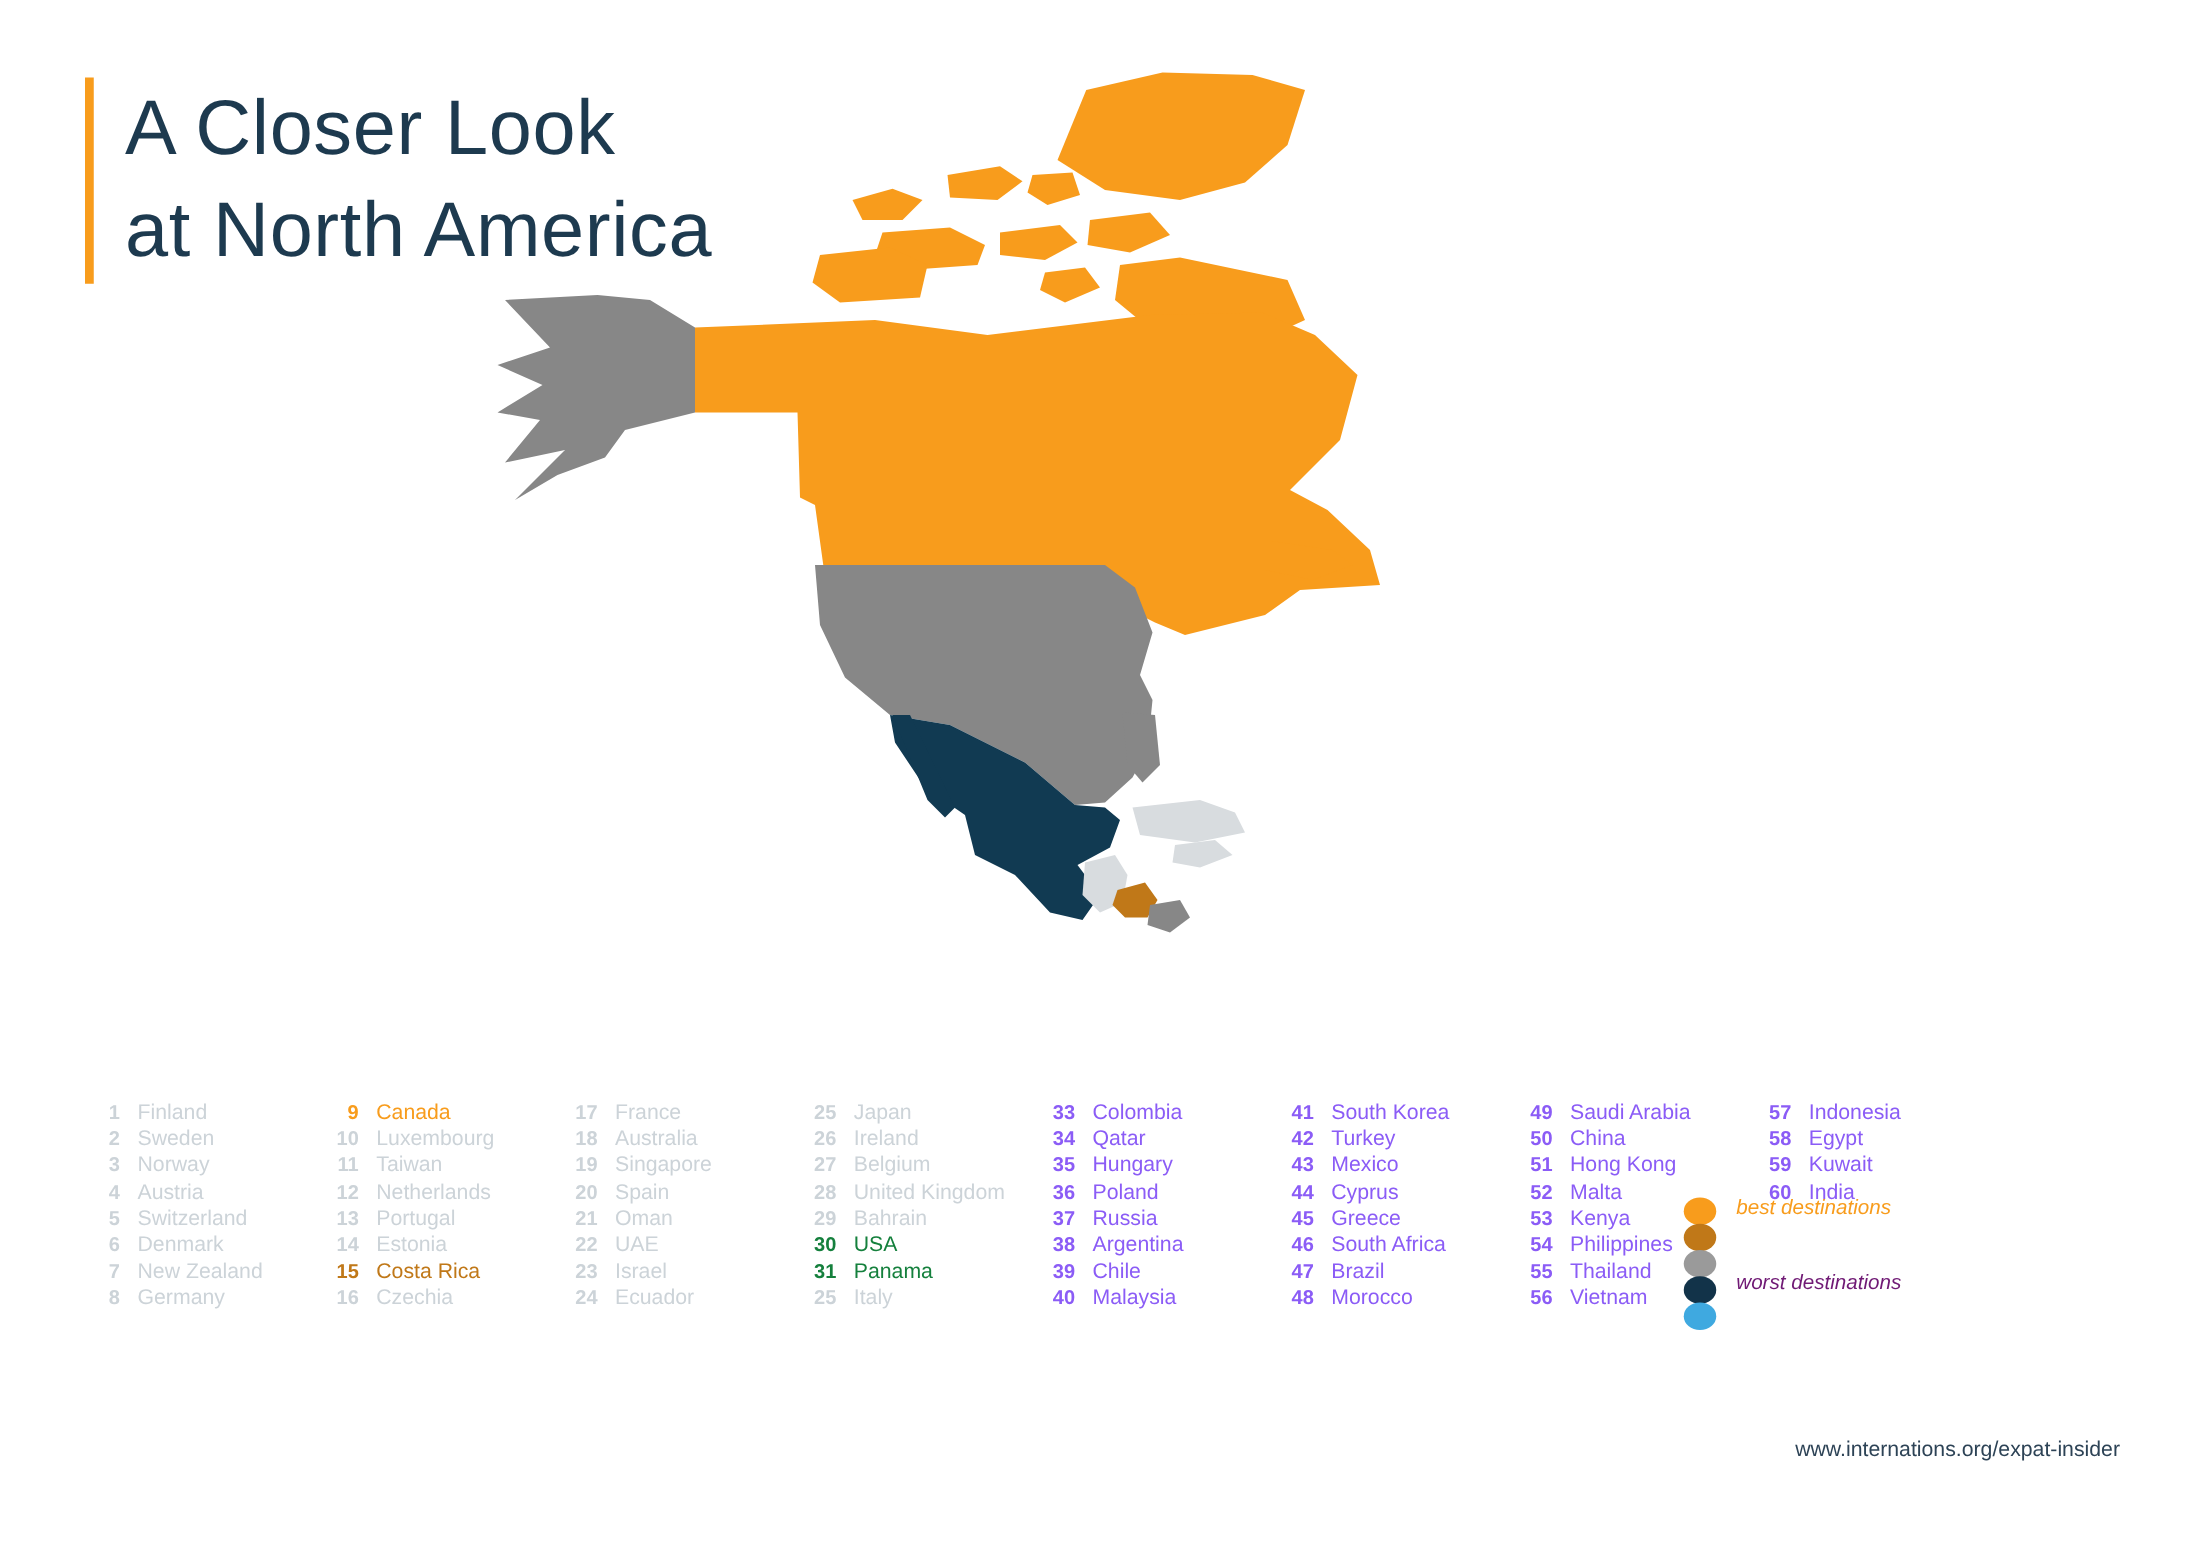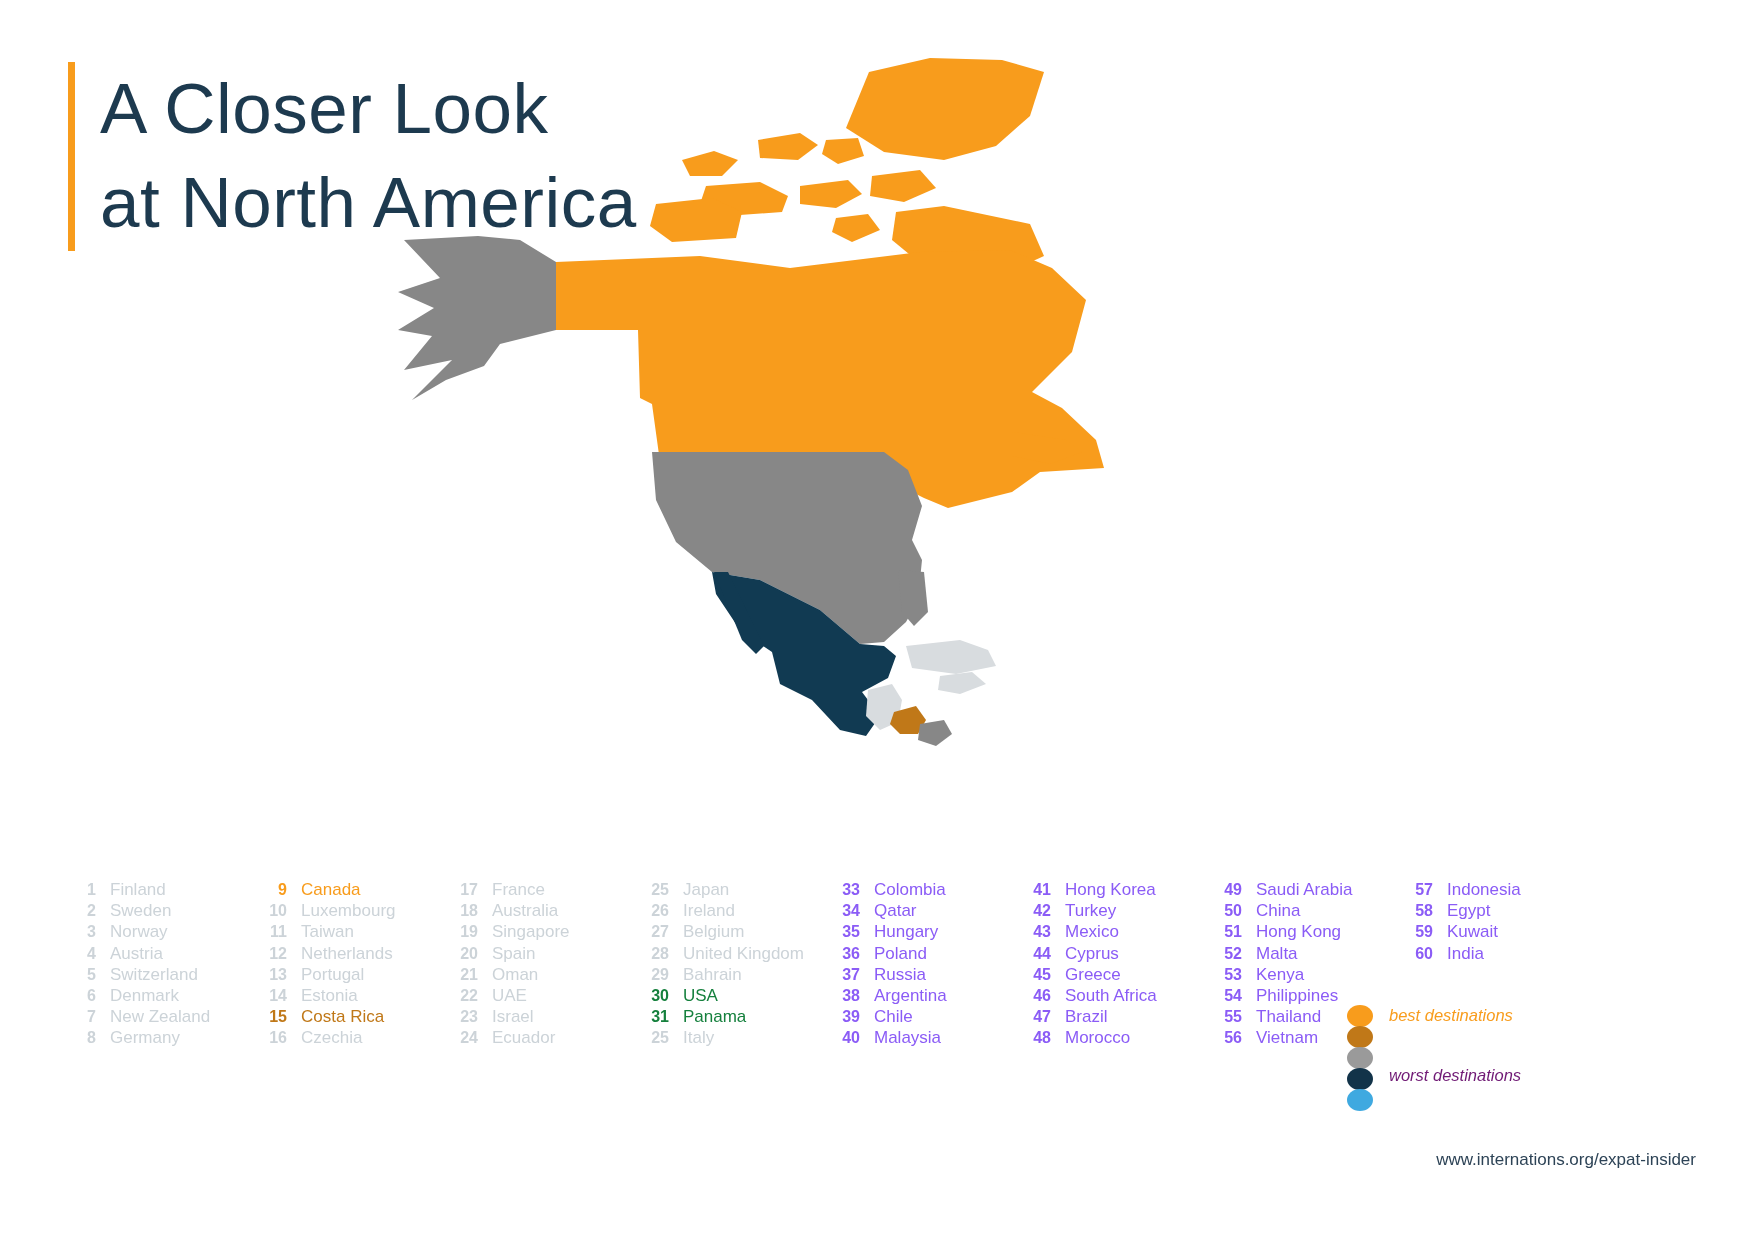--- a/index.html
+++ b/index.html
@@ -13,21 +13,21 @@
 
   
   #title-block{
     position:absolute;left:68px;top:62px;
     display:flex;align-items:stretch;
   }
   #title-accent-bar{
     width:7px;background:#f89c1c;margin-right:25px;
   }
   #title-text{
-    font-size:71px;line-height:1.33;
+    font-size:62px;line-height:1.33;
     color:#1d3a4f;font-weight:400;
     letter-spacing:0.5px;
     white-space:pre-line;
   }
 
   
   #map-wrap{
     position:absolute;left:0;top:0;width:1754px;height:800px;
     pointer-events:none;
   }
@@ -60,22 +60,22 @@
   
   .s-dim  .rank-num,.s-dim  .rank-name{color:#ccd3d8;}
   .s-dim2 .rank-num,.s-dim2 .rank-name{color:#8b5cf6;}
   .s-best .rank-num,.s-best .rank-name{color:#f89c1c;}
   .s-best2 .rank-num,.s-best2 .rank-name{color:#c07818;}
   .s-mid  .rank-num,.s-mid  .rank-name{color:#15803d;}
   .s-worst .rank-num,.s-worst .rank-name{color:#8b5cf6;}
 
   
   #legend{
-    position:absolute;left:1347px;top:1002px;
-    display:flex;align-items:center;
+    position:absolute;left:1347px;top:953px;
+    display:flex;align-items:flex-end;
   }
   #legend-dots{
     display:flex;flex-direction:column;
     width:26px;
   }
   .legend-dot{
     width:26px;height:22px;border-radius:50%;
     margin-bottom:-1px;
   }
   #legend-labels{
@@ -329,21 +329,21 @@
       </div>
     <div class="rank-row s-dim2">
         <span class="rank-num">40</span>
         <span class="rank-name">Malaysia</span>
       </div>
   </div>
 
   <div class="rank-col">
     <div class="rank-row s-dim2">
         <span class="rank-num">41</span>
-        <span class="rank-name">Hong Korea</span>
+        <span class="rank-name">South Korea</span>
       </div>
     <div class="rank-row s-dim2">
         <span class="rank-num">42</span>
         <span class="rank-name">Turkey</span>
       </div>
     <div class="rank-row s-worst">
         <span class="rank-num">43</span>
         <span class="rank-name">Mexico</span>
       </div>
     <div class="rank-row s-dim2">

